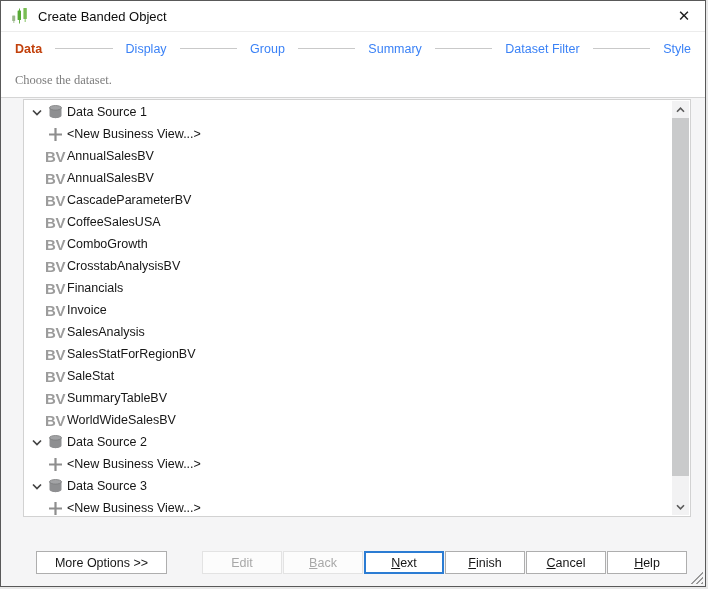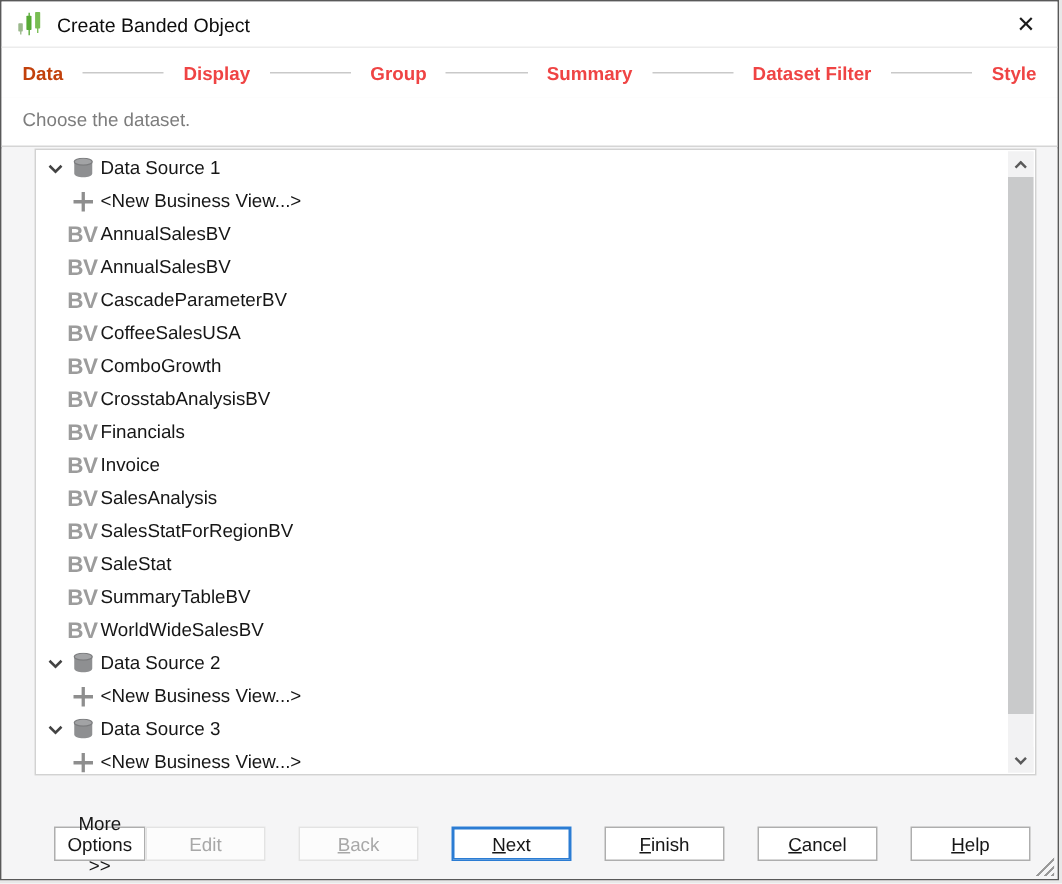--- a/index.html
+++ b/index.html
@@ -27,29 +27,29 @@
     margin-left:auto;width:22px;text-align:center;
     font-size:15px;color:#1a1a1a;line-height:22px;cursor:default;
     font-family:"DejaVu Sans", sans-serif;
   }
   
   .stepper{
     height:33px;background:#ffffff;
     display:flex;align-items:center;
     padding:0 14px;font-size:12.5px;
   }
-  .step{color:#ef4444;white-space:nowrap;font-weight:bold;}
+  .step{color:#3b82f6;white-space:nowrap;}
   .step.active{color:#c2410c;font-weight:bold;}
   .connector{flex:1 1 auto;height:1px;background:#c9c9c9;margin:0 13px;}
   
   .prompt-row{
     height:33px;background:#ffffff;
     border-bottom:1px solid #d5d5d5;
     padding:8px 14px 0;
-    font-size:12.5px;color:#7d7d7d;
+    font-size:12.5px;color:#7d7d7d;font-family:Liberation Serif, serif;
   }
   
   .body{position:absolute;top:98px;left:0;right:0;bottom:0;background:#f5f5f6;}
   .listbox{
     position:absolute;top:0;left:22px;width:668px;height:418px;
     background:#ffffff;border:1px solid #d2d2d2;
   }
   .tree{position:absolute;top:1px;left:1px;right:18px;bottom:1px;overflow:hidden;}
   .row{height:22px;display:flex;align-items:center;font-size:12.5px;color:#161616;}
   .chev-slot{width:16px;margin-left:4px;display:flex;justify-content:center;align-items:center;flex:0 0 16px;}
@@ -70,21 +70,21 @@
     position:absolute;left:35px;right:18px;top:452px;height:23px;
     display:flex;align-items:center;
   }
   .btn{
     height:23px;background:#ffffff;border:1px solid #aeaeae;
     font-family:"Liberation Sans", sans-serif;font-size:12.5px;color:#161616;
     padding:0;display:inline-flex;align-items:center;justify-content:center;
   }
   .btn u{text-decoration:underline;}
   .btn.wide{width:131px;}
-  .btn-group{margin-left:auto;display:flex;gap:22px;}
+  .btn-group{margin-left:auto;display:flex;gap:1px;}
   .btn-group .btn{width:80px;}
   .btn.disabled{color:#a8a8a8;border-color:#e3e3e3;background:#fcfcfc;}
   .btn.default{border-color:#2b7cd3;box-shadow:inset 0 0 0 1px #2b7cd3;}
   
   .resize-grip{
     position:absolute;right:2px;bottom:2px;width:13px;height:13px;
     background:repeating-linear-gradient(135deg,transparent 0 2.2px,#9a9a9a 2.2px 3.6px);
     clip-path:polygon(100% 0,100% 100%,0 100%);
   }
 </style>

